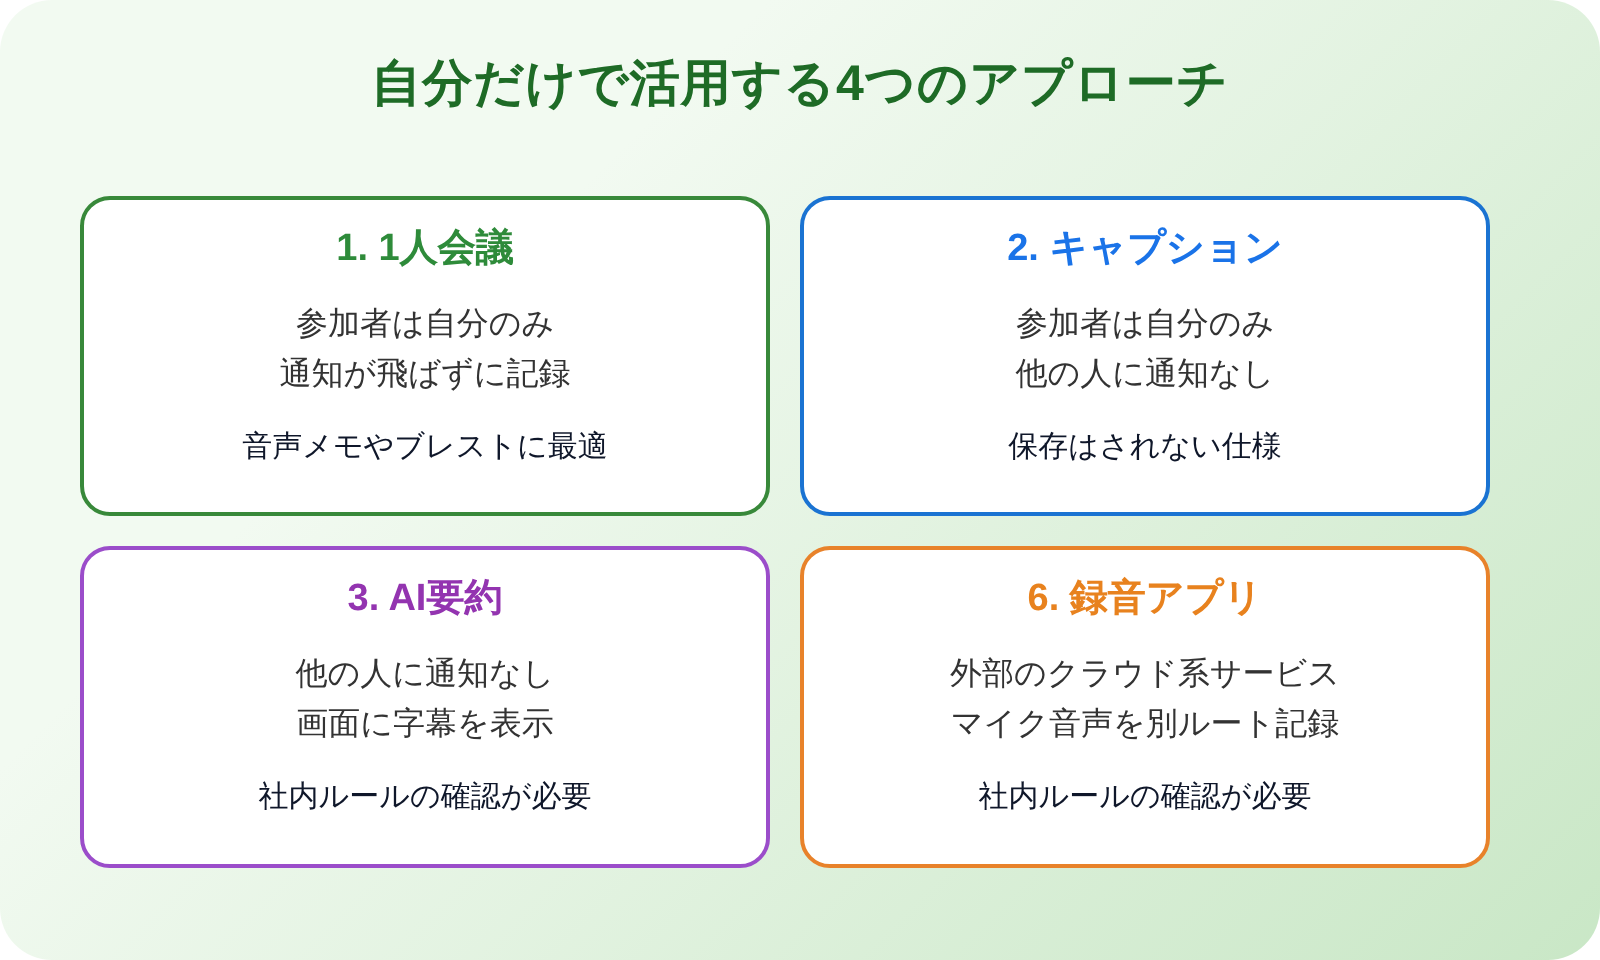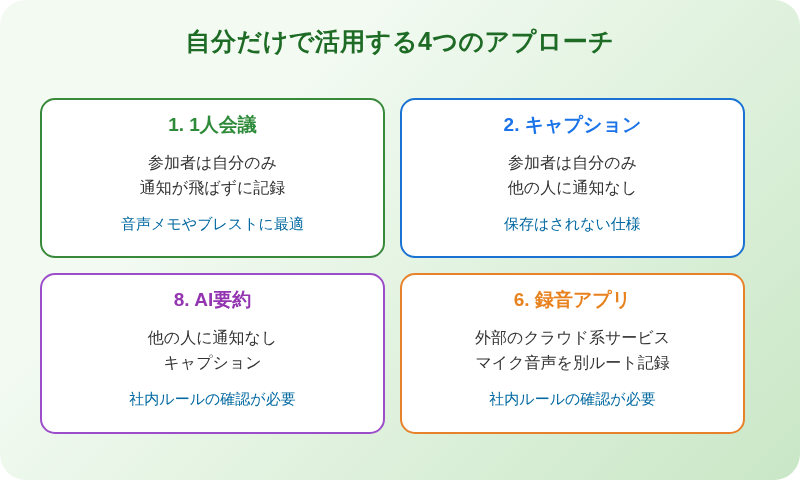--- a/index.html
+++ b/index.html
@@ -84,21 +84,21 @@
     color: #333333;
     text-align: center;
     white-space: nowrap;
     font-family: Liberation Serif, serif;
   }
 
   .card-note {
     margin-top: 13px;
     font-size: 15px;
     line-height: 1.4;
-    color: #0369a1;
+    color: #0f172a;
     white-space: nowrap;
   }
 
   .card-body-line { display: block; }
 
   
 </style>
 </head>
 <body>
 
@@ -120,24 +120,24 @@
     <div class="card" style="border-color: rgb(26, 115, 210);">
       <div class="card-heading" style="color: rgb(26, 115, 232);">2. キャプション</div>
       <div class="card-body">
         <span class="card-body-line">参加者は自分のみ</span>
         <span class="card-body-line">他の人に通知なし</span>
       </div>
       <div class="card-note">保存はされない仕様</div>
     </div>
 
     <div class="card" style="border-color: rgb(155, 77, 202);">
-      <div class="card-heading" style="color: rgb(147, 52, 176);">8. AI要約</div>
+      <div class="card-heading" style="color: rgb(147, 52, 176);">3. AI要約</div>
       <div class="card-body">
         <span class="card-body-line">他の人に通知なし</span>
-        <span class="card-body-line">キャプション</span>
+        <span class="card-body-line">画面に字幕を表示</span>
       </div>
       <div class="card-note">社内ルールの確認が必要</div>
     </div>
 
     <div class="card" style="border-color: rgb(232, 130, 42);">
       <div class="card-heading" style="color: rgb(232, 130, 30);">6. 録音アプリ</div>
       <div class="card-body">
         <span class="card-body-line">外部のクラウド系サービス</span>
         <span class="card-body-line">マイク音声を別ルート記録</span>
       </div>

